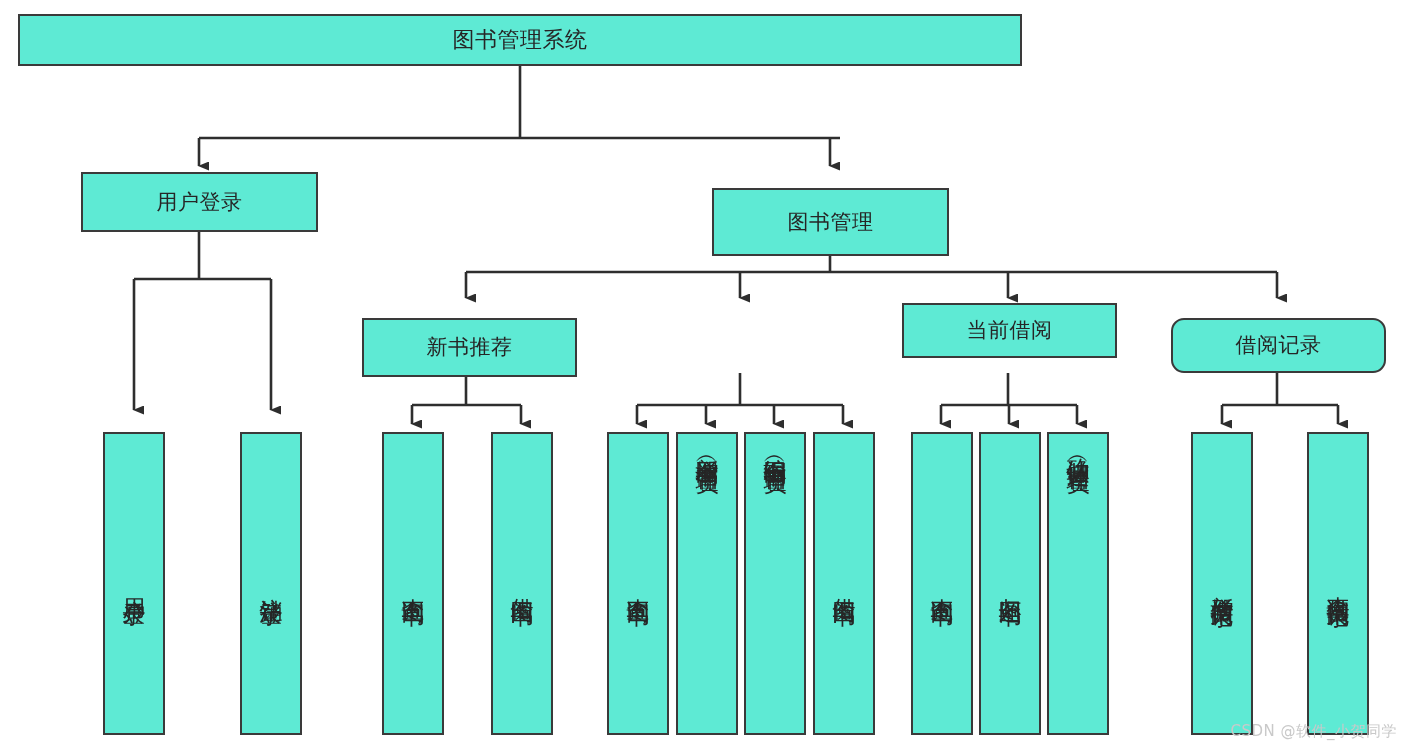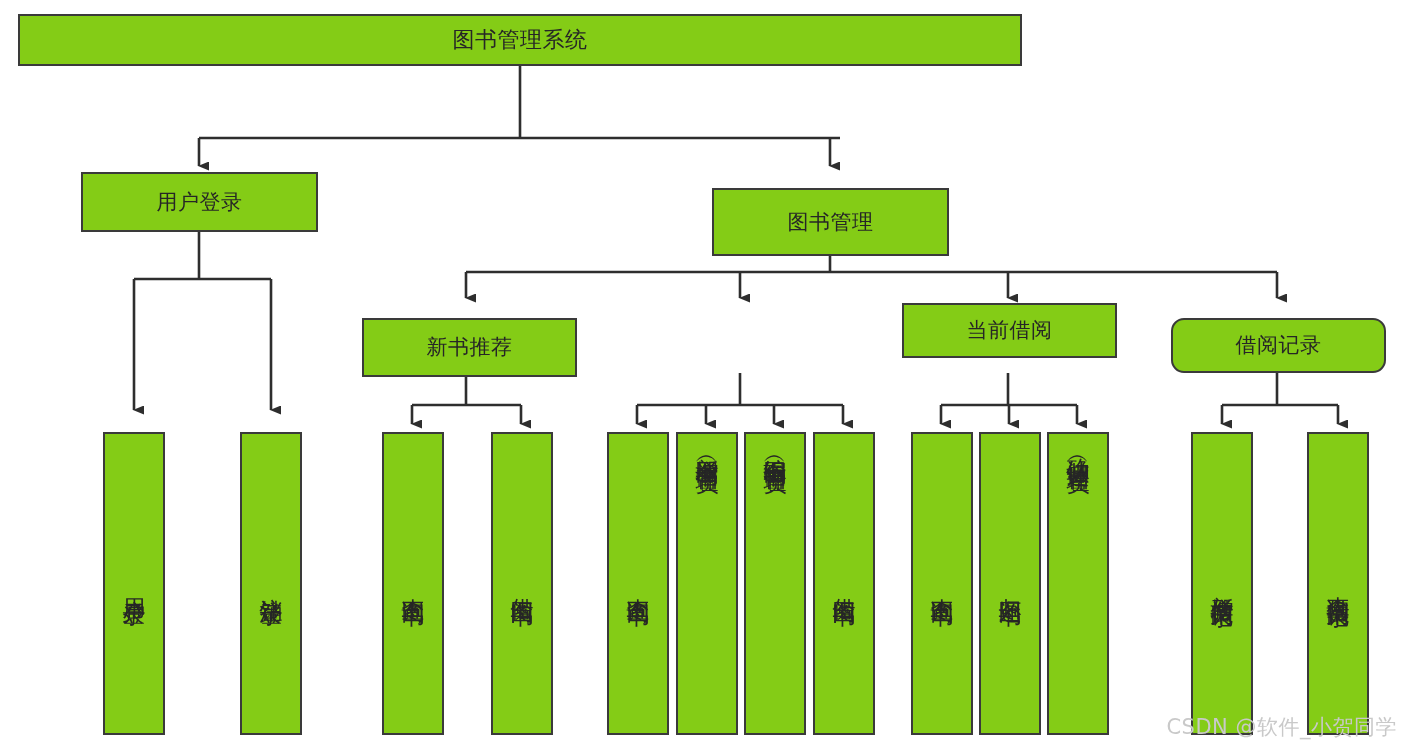--- a/index.html
+++ b/index.html
@@ -22,21 +22,21 @@
     position: absolute;
     left: 0;
     top: 0;
     width: 1405px;
     height: 747px;
     pointer-events: none;
   }
   .node {
     position: absolute;
     box-sizing: border-box;
-    background: #84cc16;
+    background: #5eead4;
     border: 2.5px solid #3a3a3a;
     display: flex;
     align-items: center;
     justify-content: center;
     color: #262626;
   }
   .node .label {
     display: block;
     text-align: center;
     line-height: 1.05;
@@ -65,21 +65,21 @@
     margin: 0 auto;
   }
   .node.vert.centered {
     align-items: center;
     padding-top: 0;
   }
   #watermark {
     position: absolute;
     right: 8px;
     bottom: 6px;
-    font-size: 21px;
+    font-size: 15px;
     color: #c9c9c9;
     letter-spacing: 0.5px;
     white-space: nowrap;
     font-family: "DejaVu Sans", "Liberation Sans", sans-serif;
   }
 </style>
 </head>
 <body>
 
 <div id="canvas">

